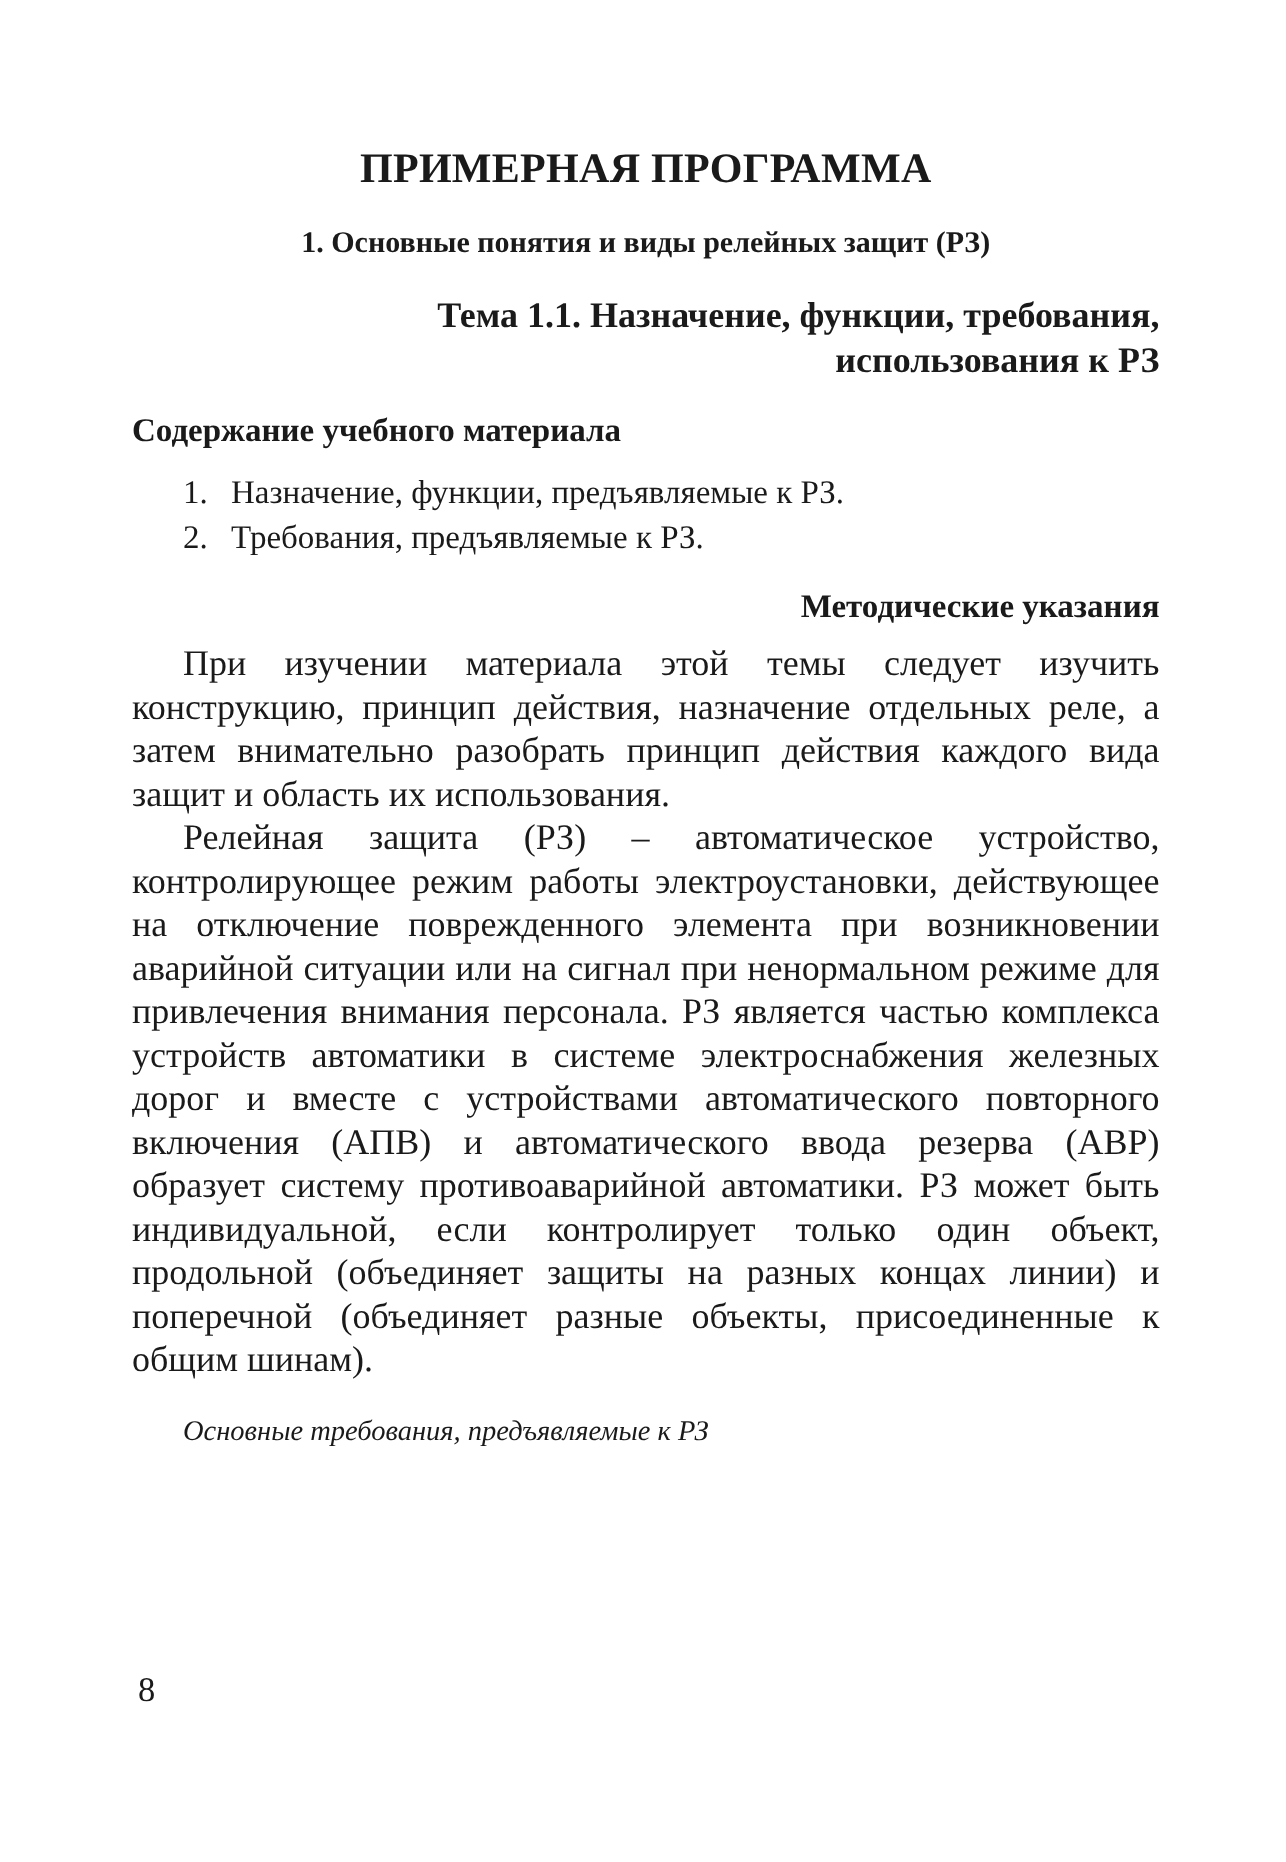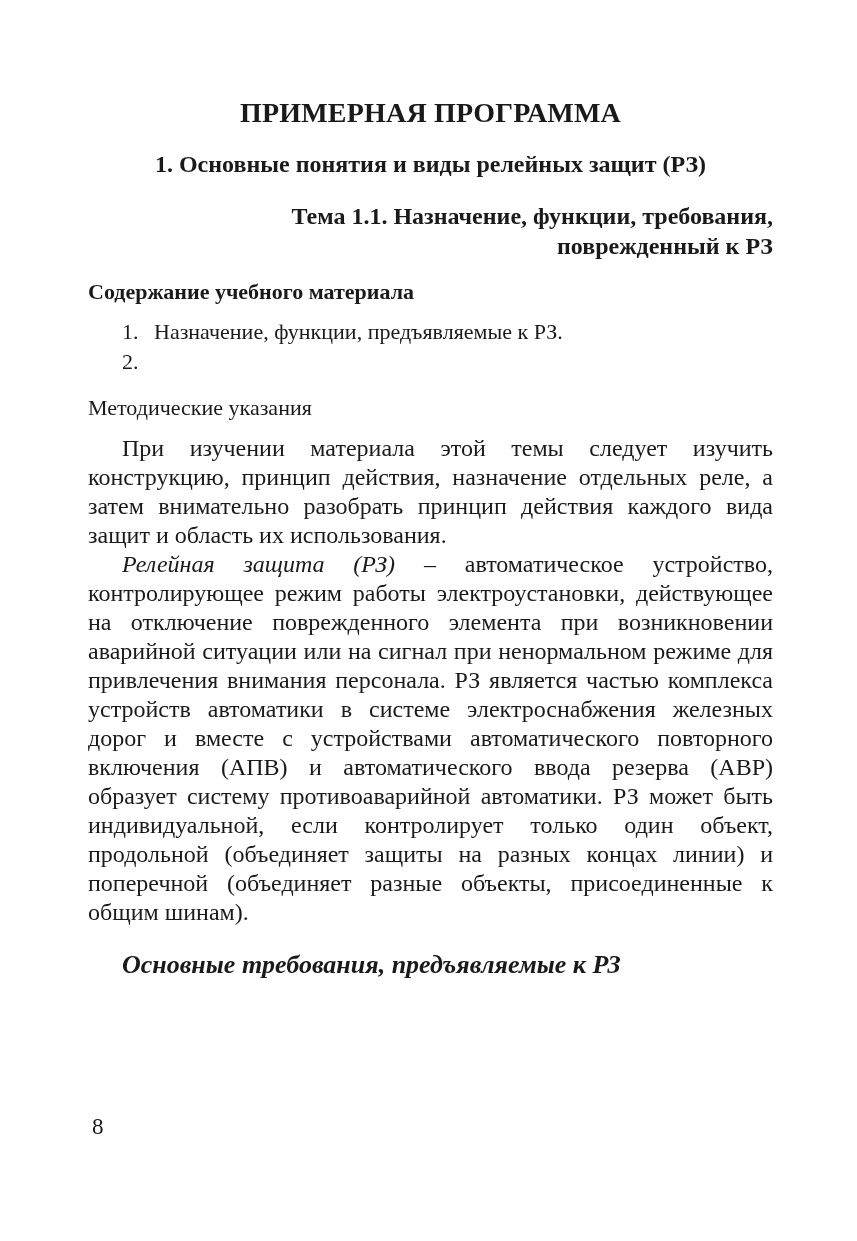--- a/index.html
+++ b/index.html
@@ -24,21 +24,21 @@
   }
   .main-title {
     font-size: 28px;
     font-weight: bold;
     text-align: center;
     line-height: 1.22;
     margin: 0 0 20px 0;
     letter-spacing: 0.2px;
   }
   .section-heading {
-    font-size: 24px;
+    font-size: 20px;
     font-weight: bold;
     text-align: center;
     line-height: 1.2;
     margin: 0 0 22px 0;
   }
   .topic-heading {
     font-size: 24px;
     font-weight: bold;
     text-align: right;
     line-height: 1.25;
@@ -46,22 +46,22 @@
   }
   .sub-heading {
     font-size: 22px;
     font-weight: bold;
     text-align: left;
     line-height: 1.2;
     margin: 0 0 12px 0;
   }
   .method-heading {
     font-size: 22px;
-    font-weight: normal;
-    text-align: left;
+    font-weight: bold;
+    text-align: right;
     line-height: 1.2;
     margin: 18px 0 12px 0;
   }
   .num-list {
     margin: 0 0 6px 0;
     font-size: 22px;
     line-height: 30px;
   }
   .num-list .row {
     display: flex;
@@ -72,25 +72,24 @@
     flex: 0 0 auto;
   }
   .body-para {
     font-size: 24px;
     line-height: 29px;
     text-align: justify;
     text-indent: 34px;
     margin: 0;
   }
   .lead-italic {
-    font-style: italic;
   }
   .req-heading {
-    font-size: 26px;
-    font-weight: bold;
+    font-size: 19px;
+    font-weight: normal;
     font-style: italic;
     margin: 22px 0 10px 0;
     text-indent: 34px;
     line-height: 1.2;
   }
   .page-number {
     position: absolute;
     left: 92px;
     top: 1114px;
     font-size: 23px;
@@ -103,32 +102,33 @@
   <div class="content">
 
     <h1 class="main-title">
       <span>ПРИМЕРНАЯ ПРОГРАММА</span><br>
     </h1>
 
     <h2 class="section-heading">1. Основные понятия и виды релейных защит (РЗ)</h2>
 
     <h3 class="topic-heading">
       <span>Тема 1.1. Назначение, функции, требования,</span><br>
-      <span>поврежденный к РЗ</span>
+      <span>использования к РЗ</span>
     </h3>
 
     <h4 class="sub-heading">Содержание учебного материала</h4>
 
     <div class="num-list">
       <div class="row">
         <span class="num">1.</span>
         <span>Назначение, функции, предъявляемые к РЗ.</span>
       </div>
       <div class="row">
         <span class="num">2.</span>
+        <span>Требования, предъявляемые к РЗ.</span>
       </div>
     </div>
 
     <h4 class="method-heading">Методические указания</h4>
 
     <p class="body-para">При изучении материала этой темы следует изучить конструкцию, принцип действия, назначение отдельных реле, а затем внимательно разобрать принцип действия каждого вида защит и область их использования.</p>
 
     <p class="body-para"><span class="lead-italic">Релейная защита (РЗ)</span><span> – автоматическое устройство, контролирующее режим работы электроустановки, действующее на отключение поврежденного элемента при возникновении аварийной ситуации или на сигнал при ненормальном режиме для привлечения внимания персонала. РЗ является частью комплекса устройств автоматики в системе электроснабжения железных дорог и вместе с устройствами автоматического повторного включения (АПВ) и автоматического ввода резерва (АВР) образует систему противоаварийной автоматики. РЗ может быть индивидуальной, если контролирует только один объект, продольной (объединяет защиты на разных концах линии) и поперечной (объединяет разные объекты, присоединенные к общим шинам).</span></p>
 
 

